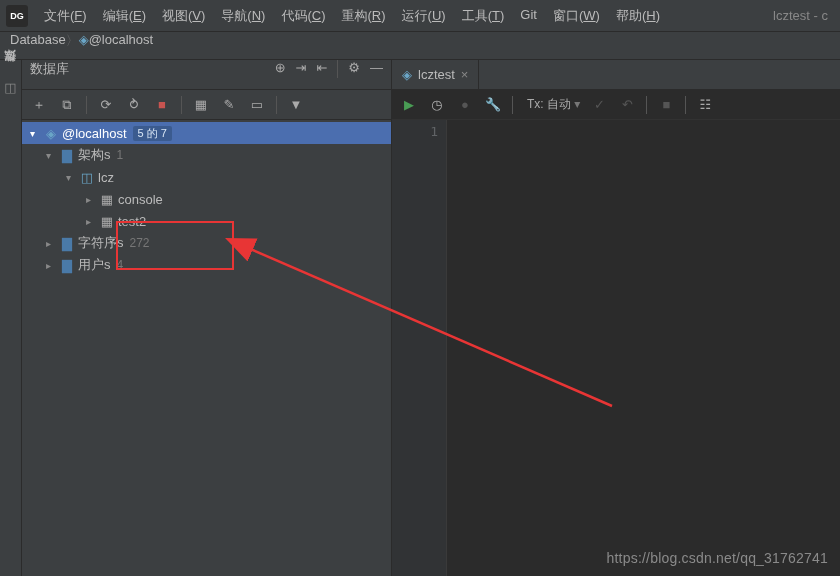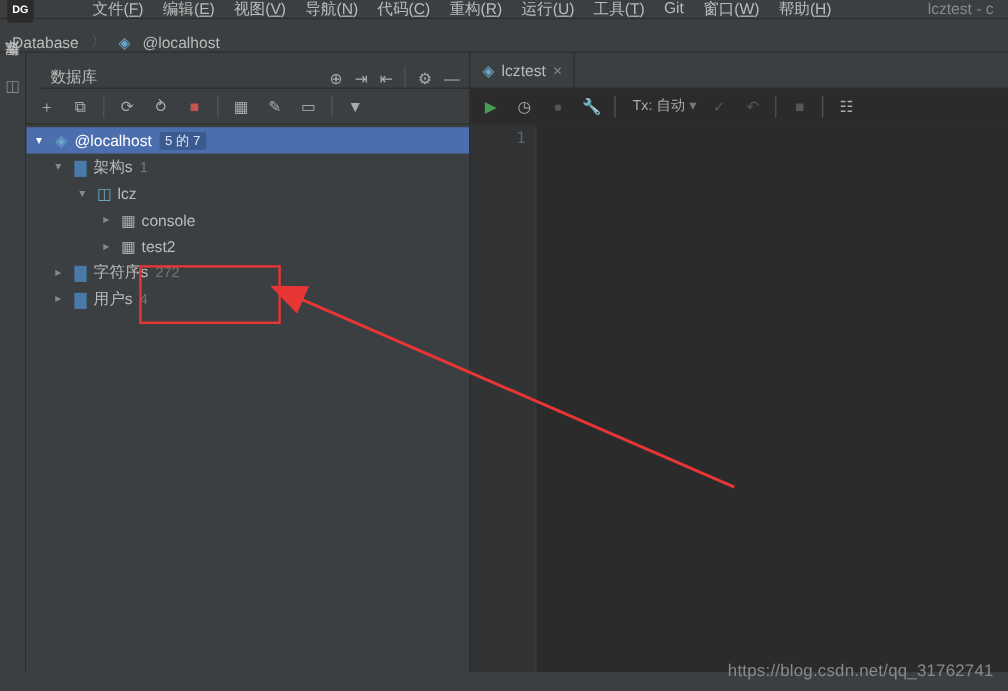--- a/index.html
+++ b/index.html
@@ -3,58 +3,58 @@
 <meta charset="utf-8">
 <style>
 * { margin: 0; padding: 0; box-sizing: border-box; }
 body {
   width: 840px; height: 576px;
   background: #3c3f41; color: #bbbbbb;
   font-family: "Segoe UI", Arial, sans-serif; font-size: 13px;
   overflow: hidden; position: relative;
 }
 .menubar {
-  display: flex; align-items: center; height: 16px;
-  padding: 0 4px; background: #3c3f41; border-bottom: 1px solid #2b2b2b; gap: 33px;
+  display: flex; align-items: center; height: 32px;
+  padding: 0 4px; background: #3c3f41; border-bottom: 1px solid #2b2b2b;
 }
 .app-icon {
   width: 22px; height: 22px; margin: 0 8px 0 2px;
   background: #2b2b2b; border-radius: 3px;
   display: flex; align-items: center; justify-content: center;
   color: #fff; font-size: 9px; font-weight: bold;
 }
 .menu-item { padding: 4px 8px; cursor: pointer; text-align: center; }
 .menu-item u { text-decoration: underline; }
 .right-status { margin-left: auto; color: #888; padding-right: 8px; }
 
 .breadcrumb {
-  display: flex; align-items: flex-end; height: 28px;
-  padding: 0 10px; background: #3c3f41; border-bottom: 1px solid #2b2b2b; gap: 10px;
+  display: flex; align-items: flex-start; height: 28px;
+  padding: 0 10px; background: #3c3f41; border-bottom: 1px solid #2b2b2b; gap: 0;
 }
 .breadcrumb-sep { color: #666; }
 
 .main { display: flex; height: calc(100% - 60px); }
 
 .vtab {
   width: 22px; background: #3c3f41; border-right: 1px solid #2b2b2b;
   display: flex; flex-direction: column; align-items: center; padding-top: 6px;
 }
 .vtab-label {
   writing-mode: vertical-rl; transform: rotate(180deg);
   font-size: 12px; color: #bbb; margin-top: 6px;
 }
 .vtab-icon { margin-top: 8px; color: #888; }
 
 .panel {
   width: 370px; background: #3c3f41; border-right: 1px solid #2b2b2b;
   display: flex; flex-direction: column;
 }
 .panel-header {
-  display: flex; align-items: flex-end; height: 30px;
-  padding: 0 8px; border-bottom: 1px solid #2b2b2b; gap: 10px; margin-left: 12px;
+  display: flex; align-items: flex-start; height: 30px;
+  padding: 0 8px; border-bottom: 1px solid #2b2b2b; gap: 10px;
 }
 .panel-title { flex: 1; }
 .hdr-icn { cursor: pointer; color: #aaa; display: inline-flex; }
 .toolbar {
   display: flex; align-items: center; height: 30px;
   padding: 0 8px; border-bottom: 1px solid #2b2b2b; gap: 10px;
 }
 .tb-sep { width: 1px; height: 18px; background: #555; }
 .tb-btn { cursor: pointer; color: #aaa; width: 18px; display: inline-flex; justify-content: center; }
 .tb-stop { color: #c75450; }

